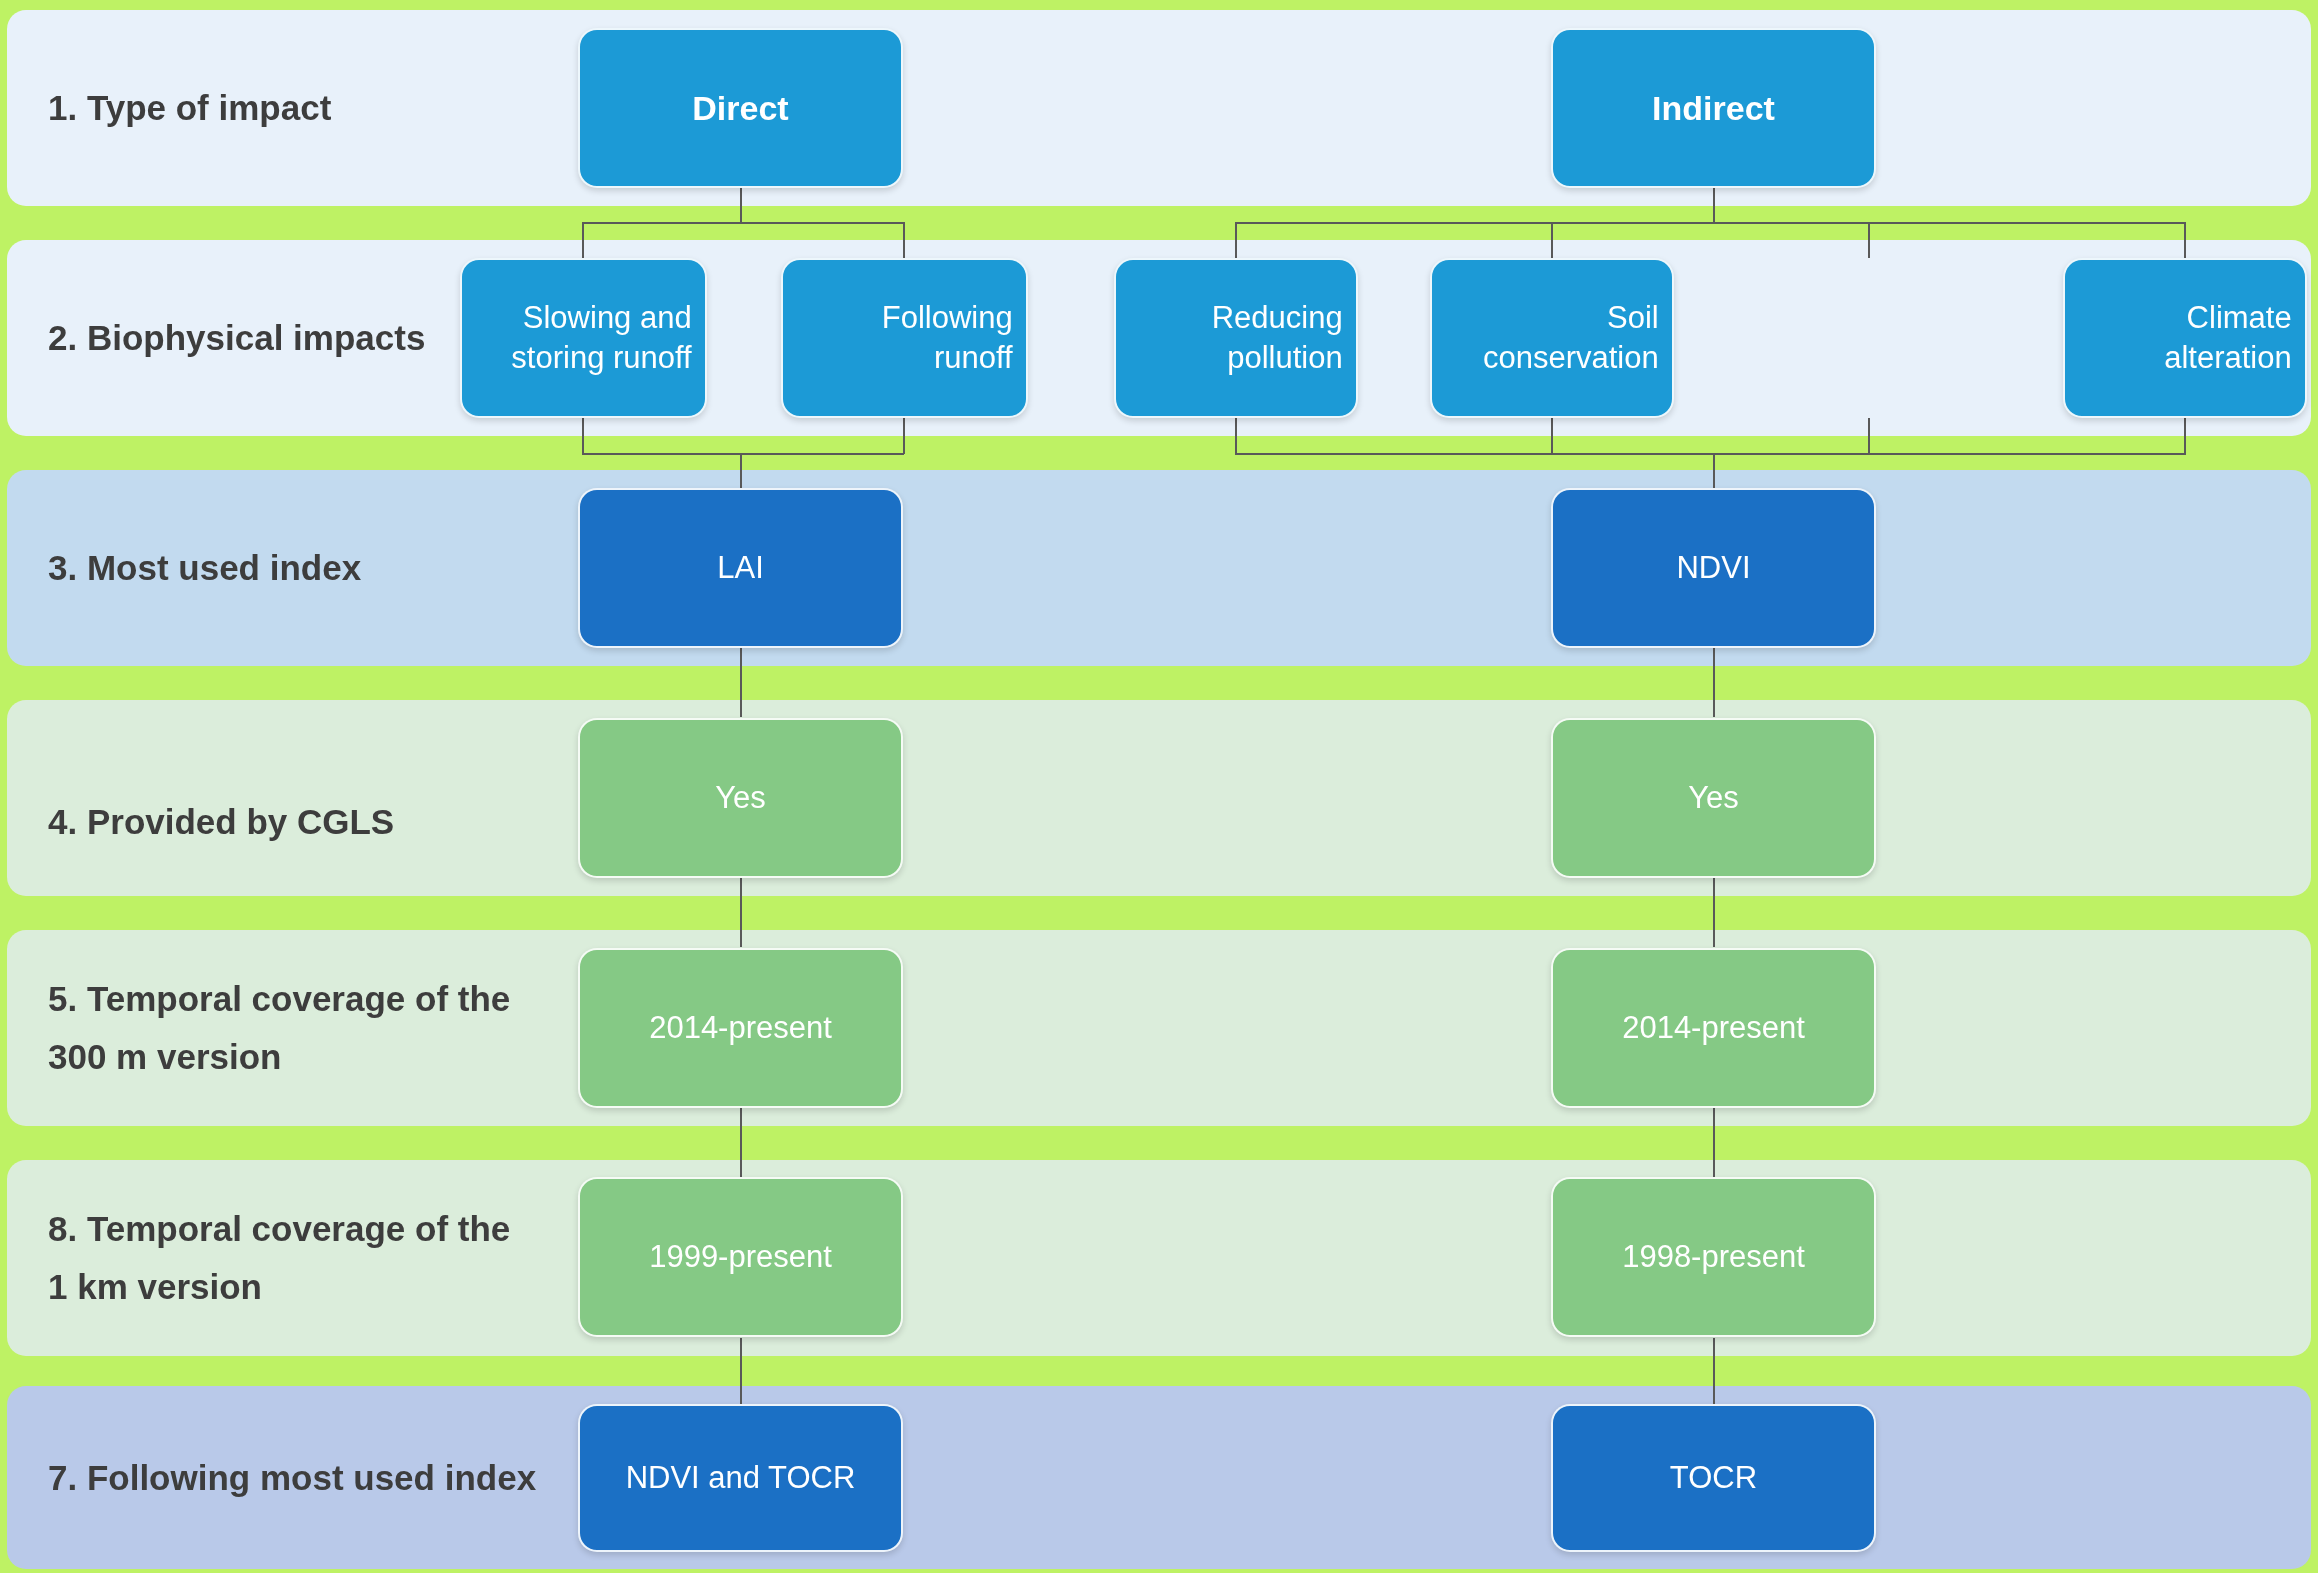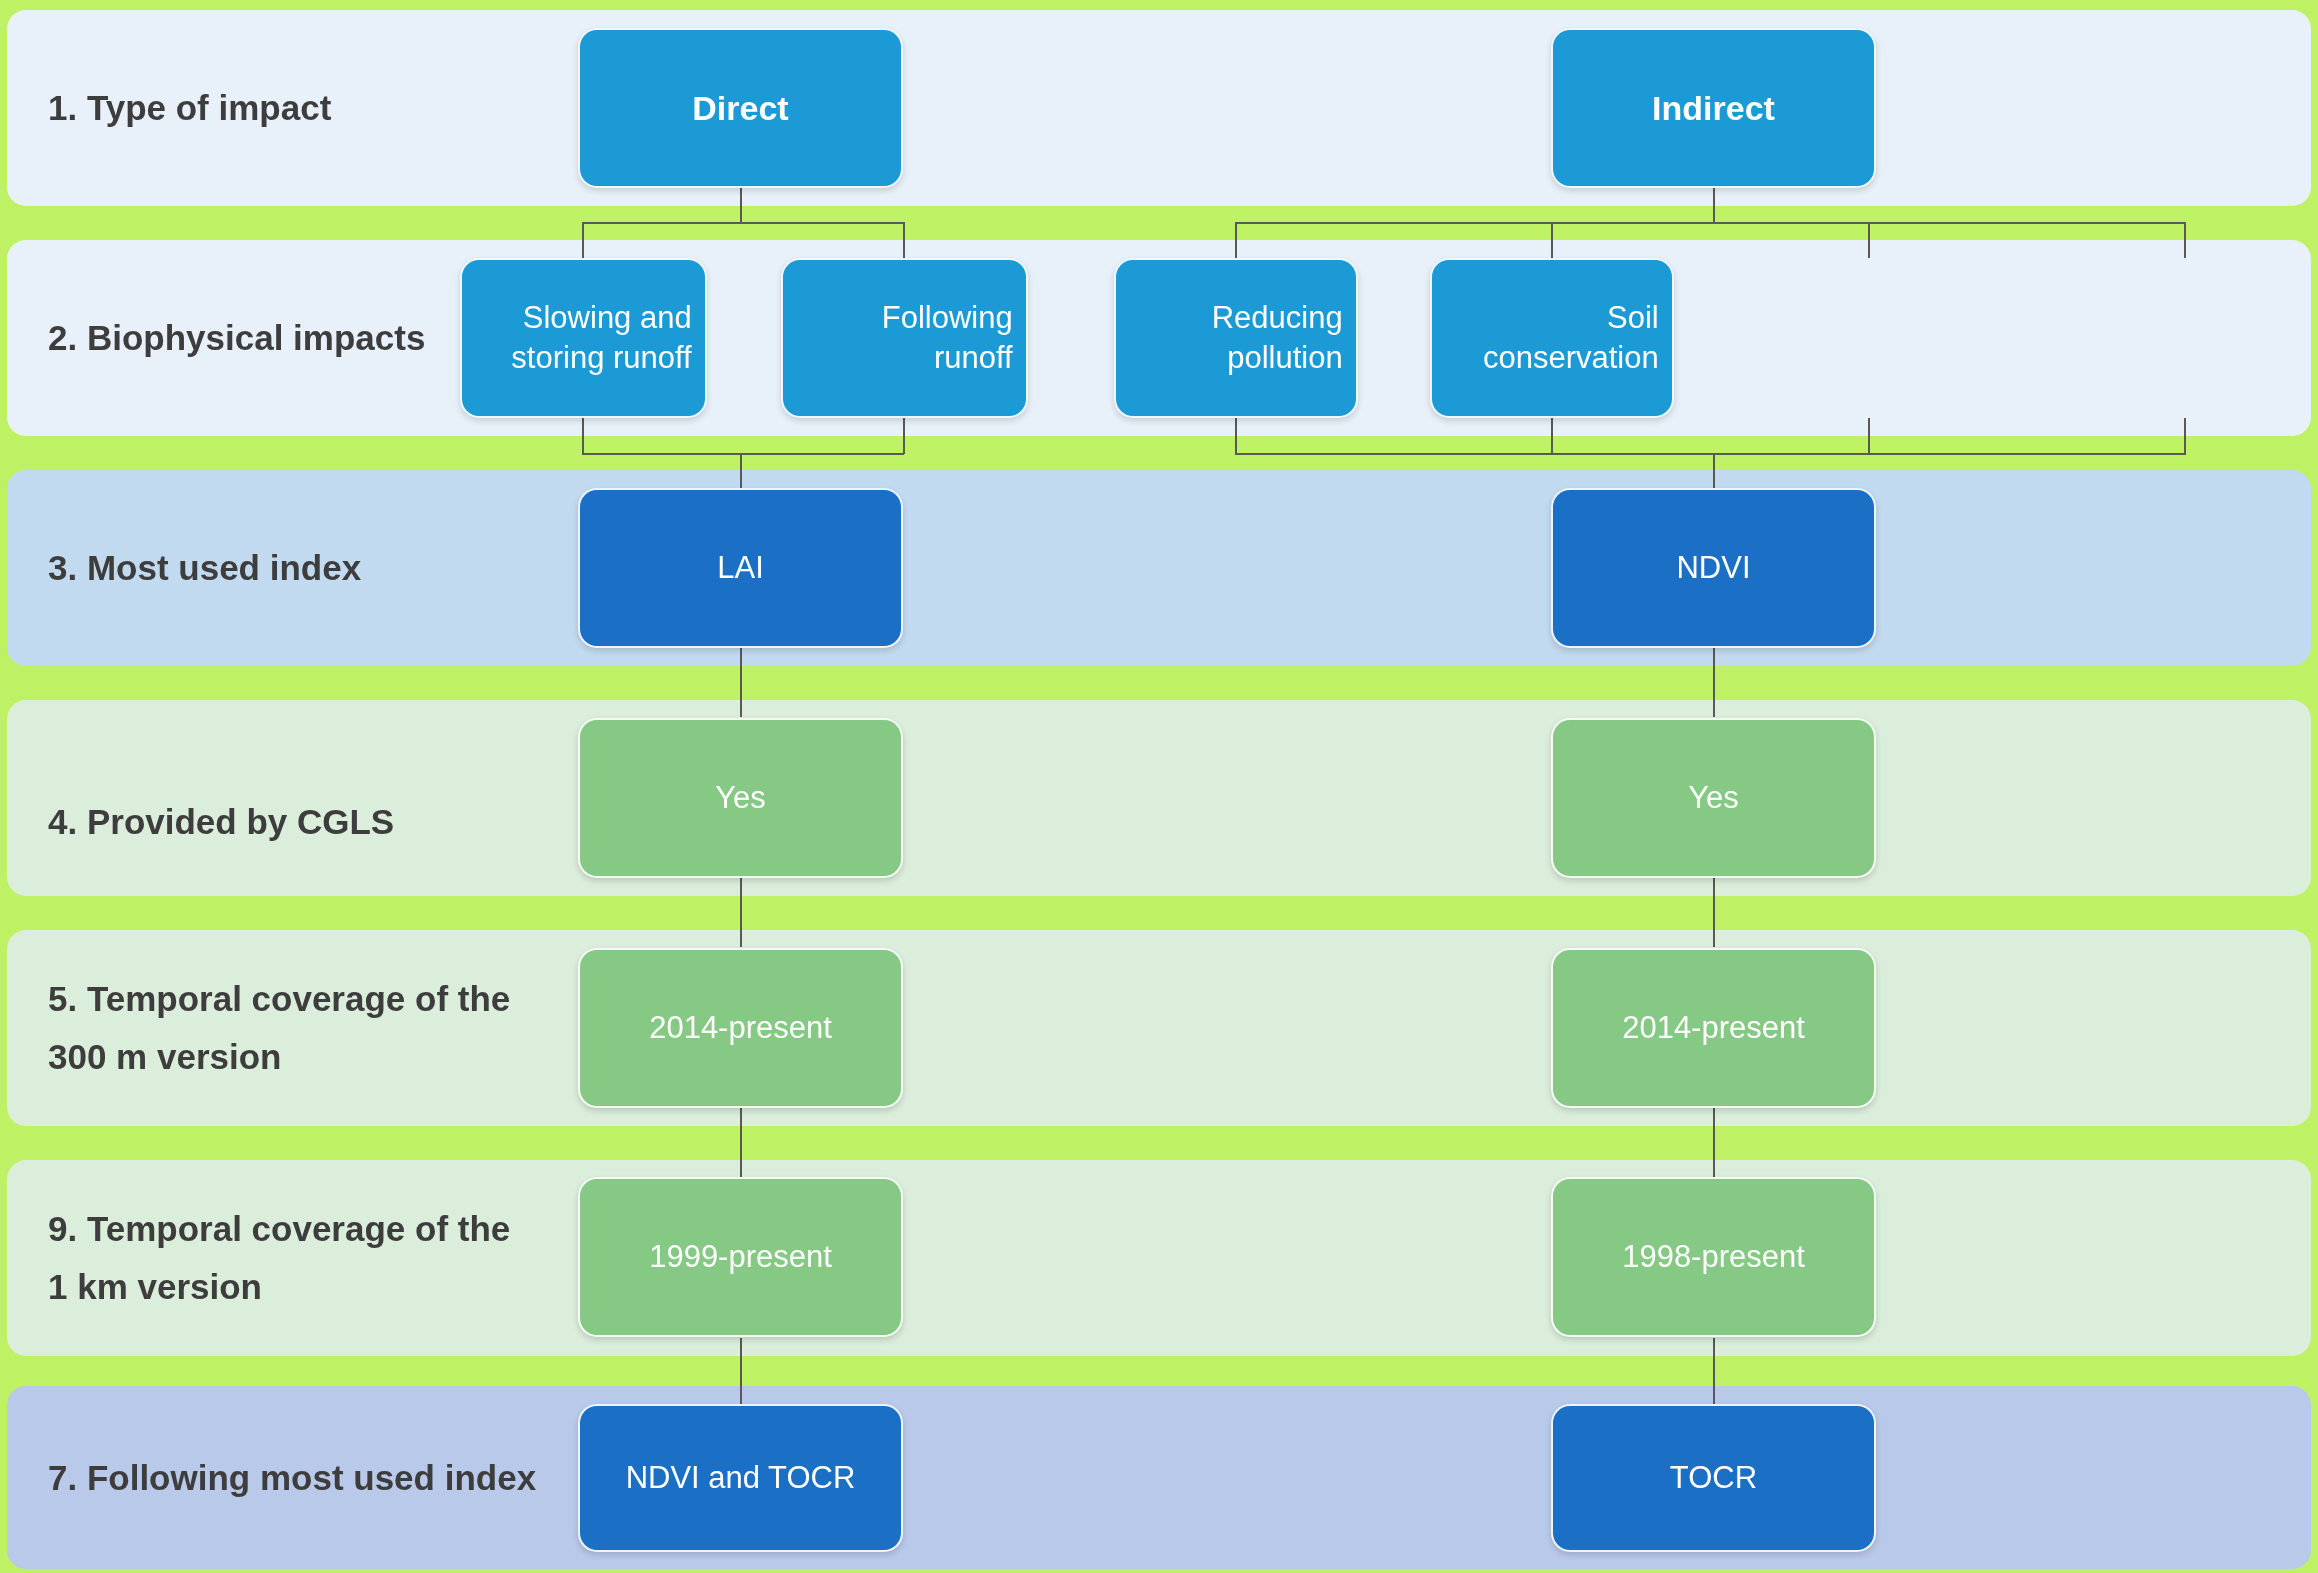--- a/index.html
+++ b/index.html
@@ -78,21 +78,21 @@
   </div>
   <div class="row-label" style="top:700px;height:196px;margin-top:24px;">
     <span>4. Provided by CGLS</span>
     <span></span>
   </div>
   <div class="row-label" style="top:930px;height:196px;">
     <span>5. Temporal coverage of the</span>
     <span>300 m version</span>
   </div>
   <div class="row-label" style="top:1160px;height:196px;">
-    <span>9. Temporal coverage of the</span>
+    <span>8. Temporal coverage of the</span>
     <span>1 km version</span>
   </div>
   <div class="row-label" style="top:1386px;height:183px;">
     <span>7. Following most used index</span>
     <span></span>
   </div>
 
   <div>
     <div class="line" style="left:740px;top:188px;width:1.5px;height:34px;"></div>
     <div class="line" style="left:582px;top:222px;width:322px;height:1.5px;"></div>
@@ -139,20 +139,21 @@
     <div class="line" style="left:1713px;top:1338px;width:1.5px;height:66px;"></div>
   </div>
 
   <div class="box cyan heading" style="left:578px;top:28px;width:325px;height:160px;">Direct</div>
   <div class="box cyan heading" style="left:1551px;top:28px;width:325px;height:160px;">Indirect</div>
 
   <div class="box cyan" style="left:460px;top:258px;width:247px;height:160px;">Slowing and storing runoff</div>
   <div class="box cyan" style="left:781px;top:258px;width:247px;height:160px;">Following runoff</div>
   <div class="box cyan" style="left:1114px;top:258px;width:244px;height:160px;">Reducing pollution</div>
   <div class="box cyan" style="left:1430px;top:258px;width:244px;height:160px;">Soil conservation</div>
+  <div class="box cyan" style="left:2063px;top:258px;width:244px;height:160px;">Climate alteration</div>
 
   <div class="box dark" style="left:578px;top:488px;width:325px;height:160px;">LAI</div>
   <div class="box dark" style="left:1551px;top:488px;width:325px;height:160px;">NDVI</div>
 
   <div class="box green" style="left:578px;top:718px;width:325px;height:160px;">Yes</div>
   <div class="box green" style="left:1551px;top:718px;width:325px;height:160px;">Yes</div>
 
   <div class="box green" style="left:578px;top:948px;width:325px;height:160px;">2014-present</div>
   <div class="box green" style="left:1551px;top:948px;width:325px;height:160px;">2014-present</div>
 

